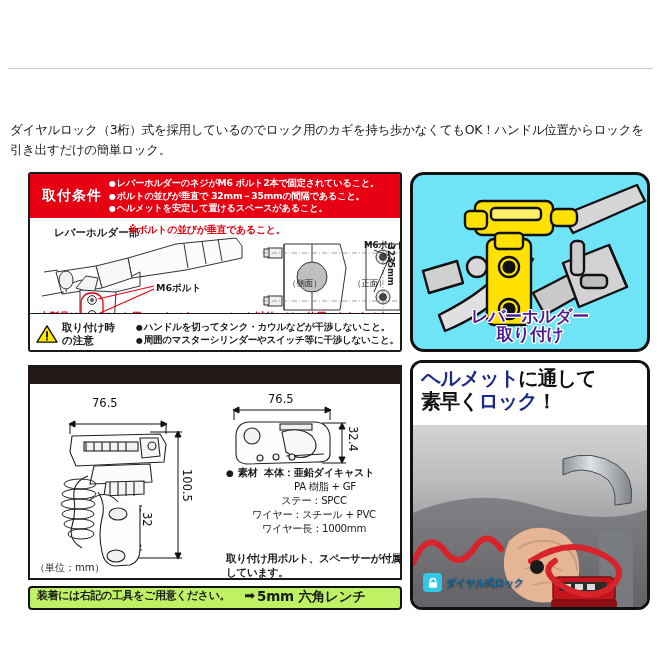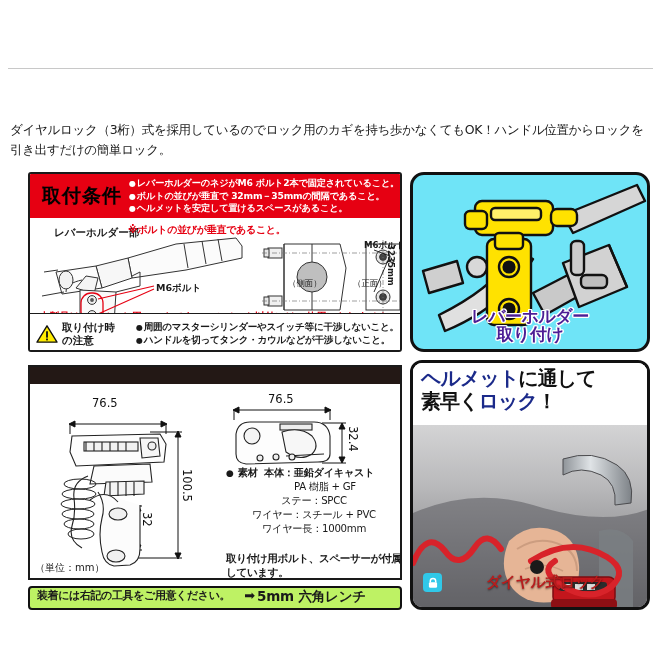--- a/index.html
+++ b/index.html
@@ -70,22 +70,22 @@
   }
   .cond-head {
     position: relative;
     height: 44px;
     background: #e60012;
     display: flex;
     align-items: center;
     overflow: hidden;
   }
   .cond-head-title {
-    color: #000000;
-    font-size: 19px;
+    color: #ffffff;
+    font-size: 14px;
     font-weight: bold;
     letter-spacing: 1px;
     padding: 0 7px 0 12px;
     white-space: nowrap;
     text-shadow: 0 0 1px rgba(0,0,0,.25);
   }
   .cond-bullets {
     flex: 1;
     padding-right: 2px;
   }
@@ -364,27 +364,26 @@
     width: 19px; height: 19px;
     background: #30c8e8;
     border-radius: 4px;
     display: flex;
     align-items: center;
     justify-content: center;
     margin-right: 4px;
     flex: 0 0 auto;
   }
   .badge-text {
-    font-size: 15px;
-    font-weight: bold;
-    color: #b91c1c;
+    font-size: 10px;
+    font-weight: bold;
+    color: #0369a1;
     white-space: nowrap;
     letter-spacing: -0.5px;
     text-shadow: 0 1px 2px rgba(0,0,0,.55);
-    margin-left: 40px;
   }
   svg { display: block; }
 </style>
 </head>
 <body>
 
 <div class="page">
 
   <div class="title-wrap">
     <div class="title-rule"></div>
@@ -472,22 +471,22 @@
         <svg class="warn-tri" viewBox="0 0 24 22">
           <path d="M12 2 L23 20 L1 20 Z" fill="#ffec00" stroke="#111" stroke-width="1.5" stroke-linejoin="round"></path>
           <rect x="11" y="8" width="2" height="7" fill="#111"></rect>
           <rect x="11" y="16" width="2" height="2" fill="#111"></rect>
         </svg>
         <div class="caution-title">
           <div>取り付け時</div>
           <div>の注意</div>
         </div>
         <ul class="caution-list">
+          <li>ハンドルを切ってタンク・カウルなどが干渉しないこと。</li>
           <li>周囲のマスターシリンダーやスイッチ等に干渉しないこと。</li>
-          <li>ハンドルを切ってタンク・カウルなどが干渉しないこと。</li>
         </ul>
       </div>
     </div>
   </div>
 
   <div class="panel" id="holder-panel">
     <svg width="234" height="176" viewBox="0 0 234 176">
       <g stroke="#111" stroke-width="2.4" stroke-linejoin="round">
 
         <path d="M150 40 L224 10 L232 26 L160 58 Z" fill="#d6d6d6"></path>

